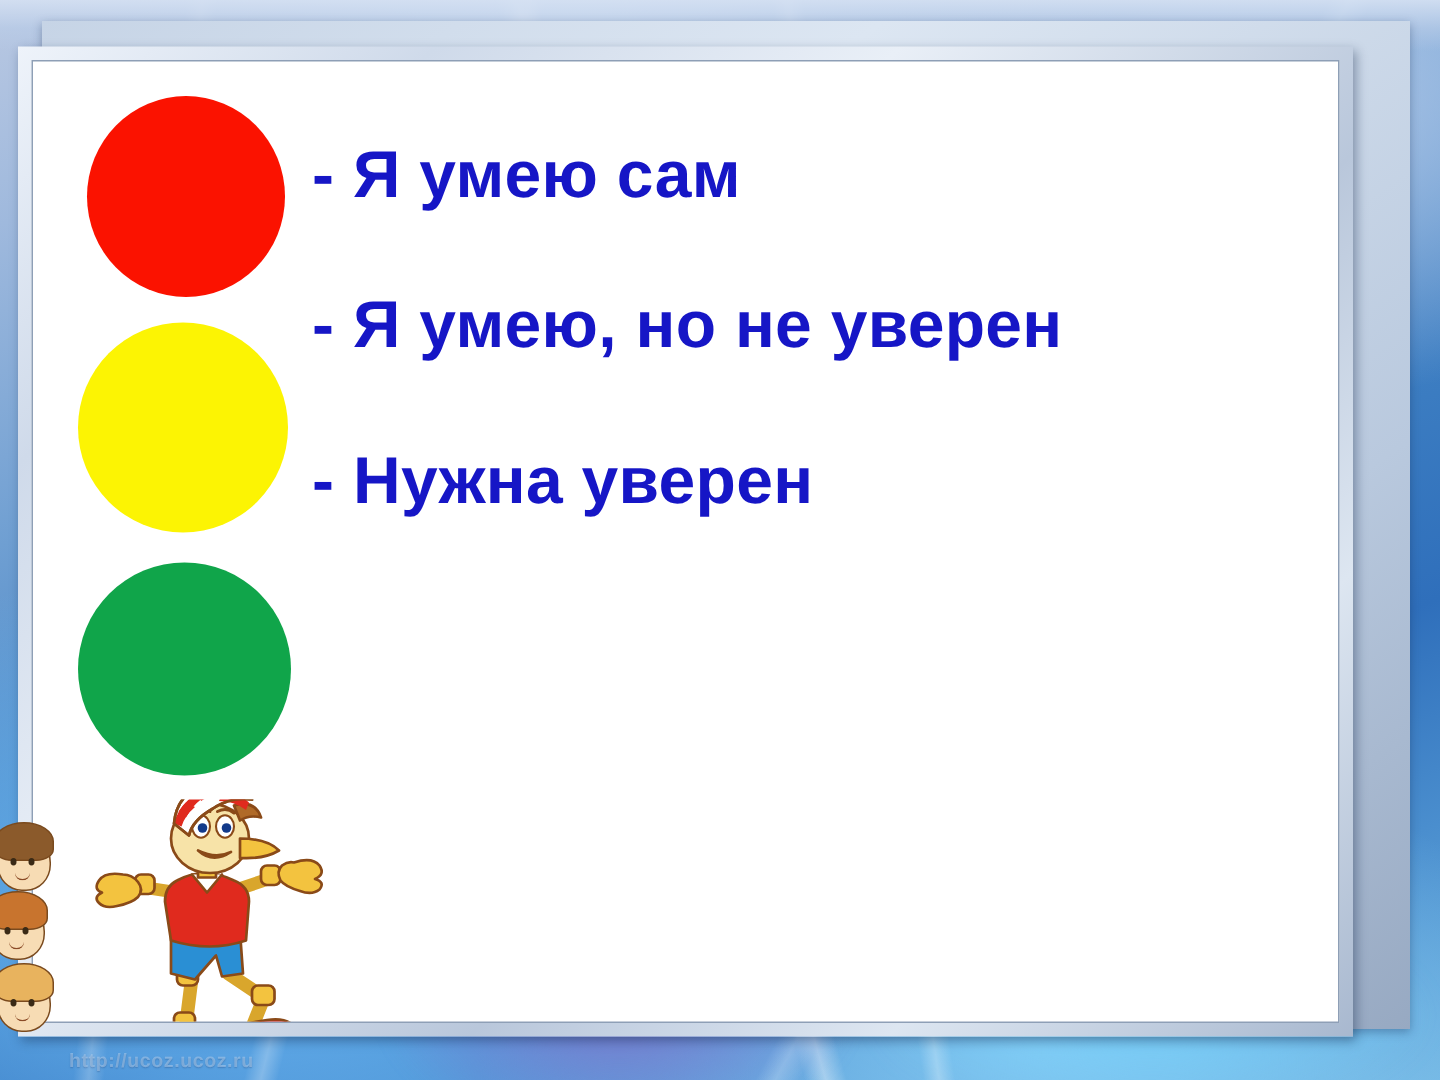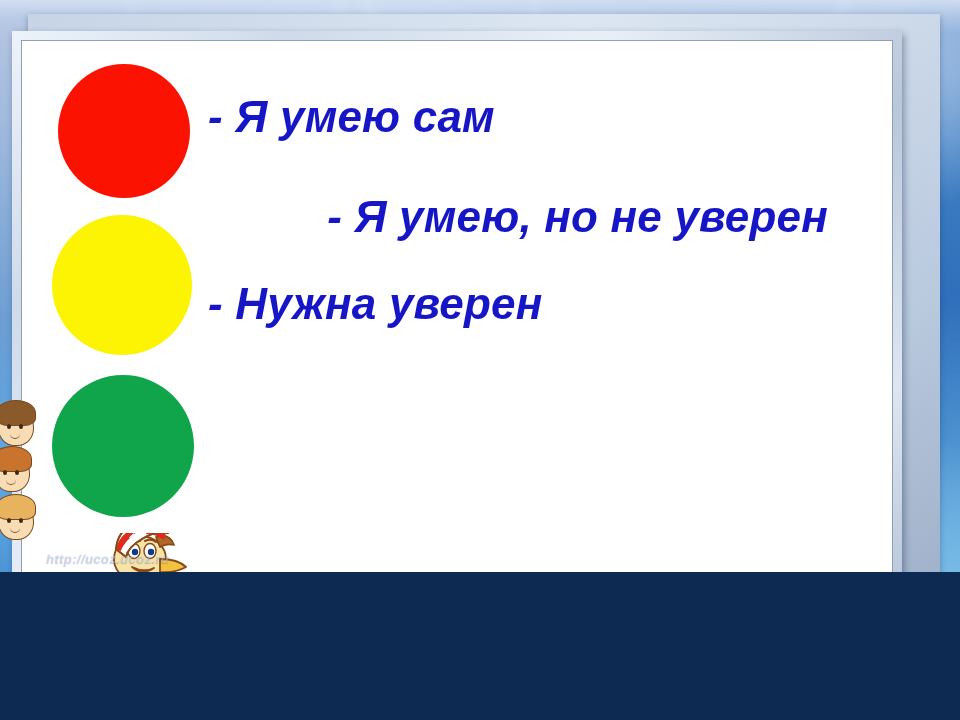--- a/index.html
+++ b/index.html
@@ -8,24 +8,23 @@
     padding: 0;
     background: #0d2a52;
   }
   body {
     font-family: "Liberation Sans", sans-serif;
   }
 
   #slide {
     position: relative;
     width: 960px;
-    height: 572px;
+    height: 720px;
     overflow: hidden;
     background: #2b6fb5;
-    font-style: italic;
   }
 
   
   .bg-base {
     position: absolute;
     inset: 0;
     background:
       radial-gradient(ellipse 70% 55% at 18% 86%, rgba(120,200,255,.85) 0%, rgba(60,140,215,0) 62%),
       radial-gradient(ellipse 60% 40% at 72% 96%, rgba(150,220,255,.70) 0%, rgba(60,140,215,0) 65%),
       radial-gradient(ellipse 55% 45% at 40% 6%, rgba(210,225,245,.95) 0%, rgba(150,185,225,0) 70%),
@@ -119,21 +118,21 @@
   }
   .line {
     color: #1616c6;
     font-weight: bold;
     font-size: 44px;
     line-height: 1.28;
     letter-spacing: .2px;
     white-space: pre-wrap;
   }
   .line-1 { margin: 0 0 44px 0; }
-  .line-2 { margin: 0 0 30px 0; text-align: right; }
+  .line-2 { margin: 0 0 47px 0; }
   .line-3 { margin: 0; }
 
   
   .watermark {
     position: absolute;
     left: 46px;
     bottom: 6px;
     font-size: 13px;
     font-weight: bold;
     letter-spacing: .4px;

